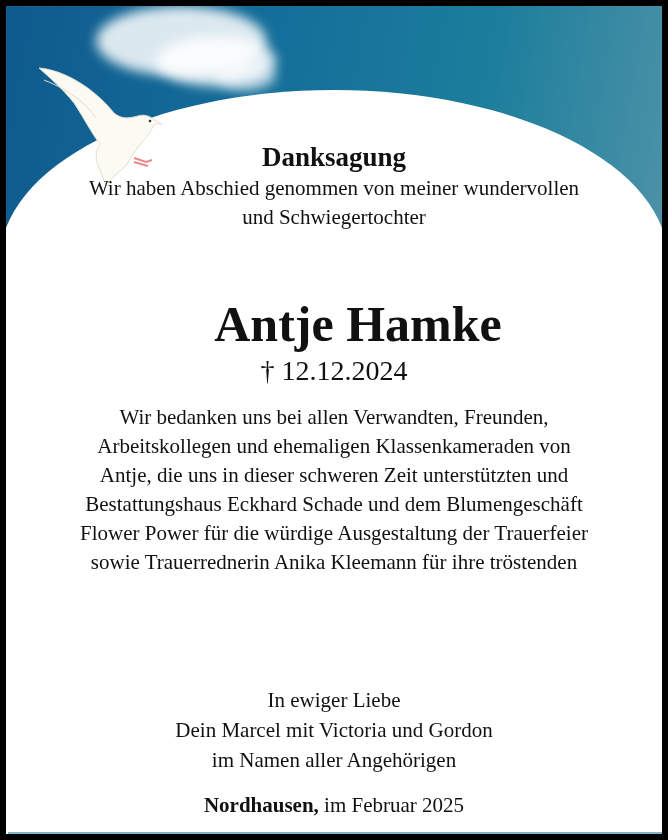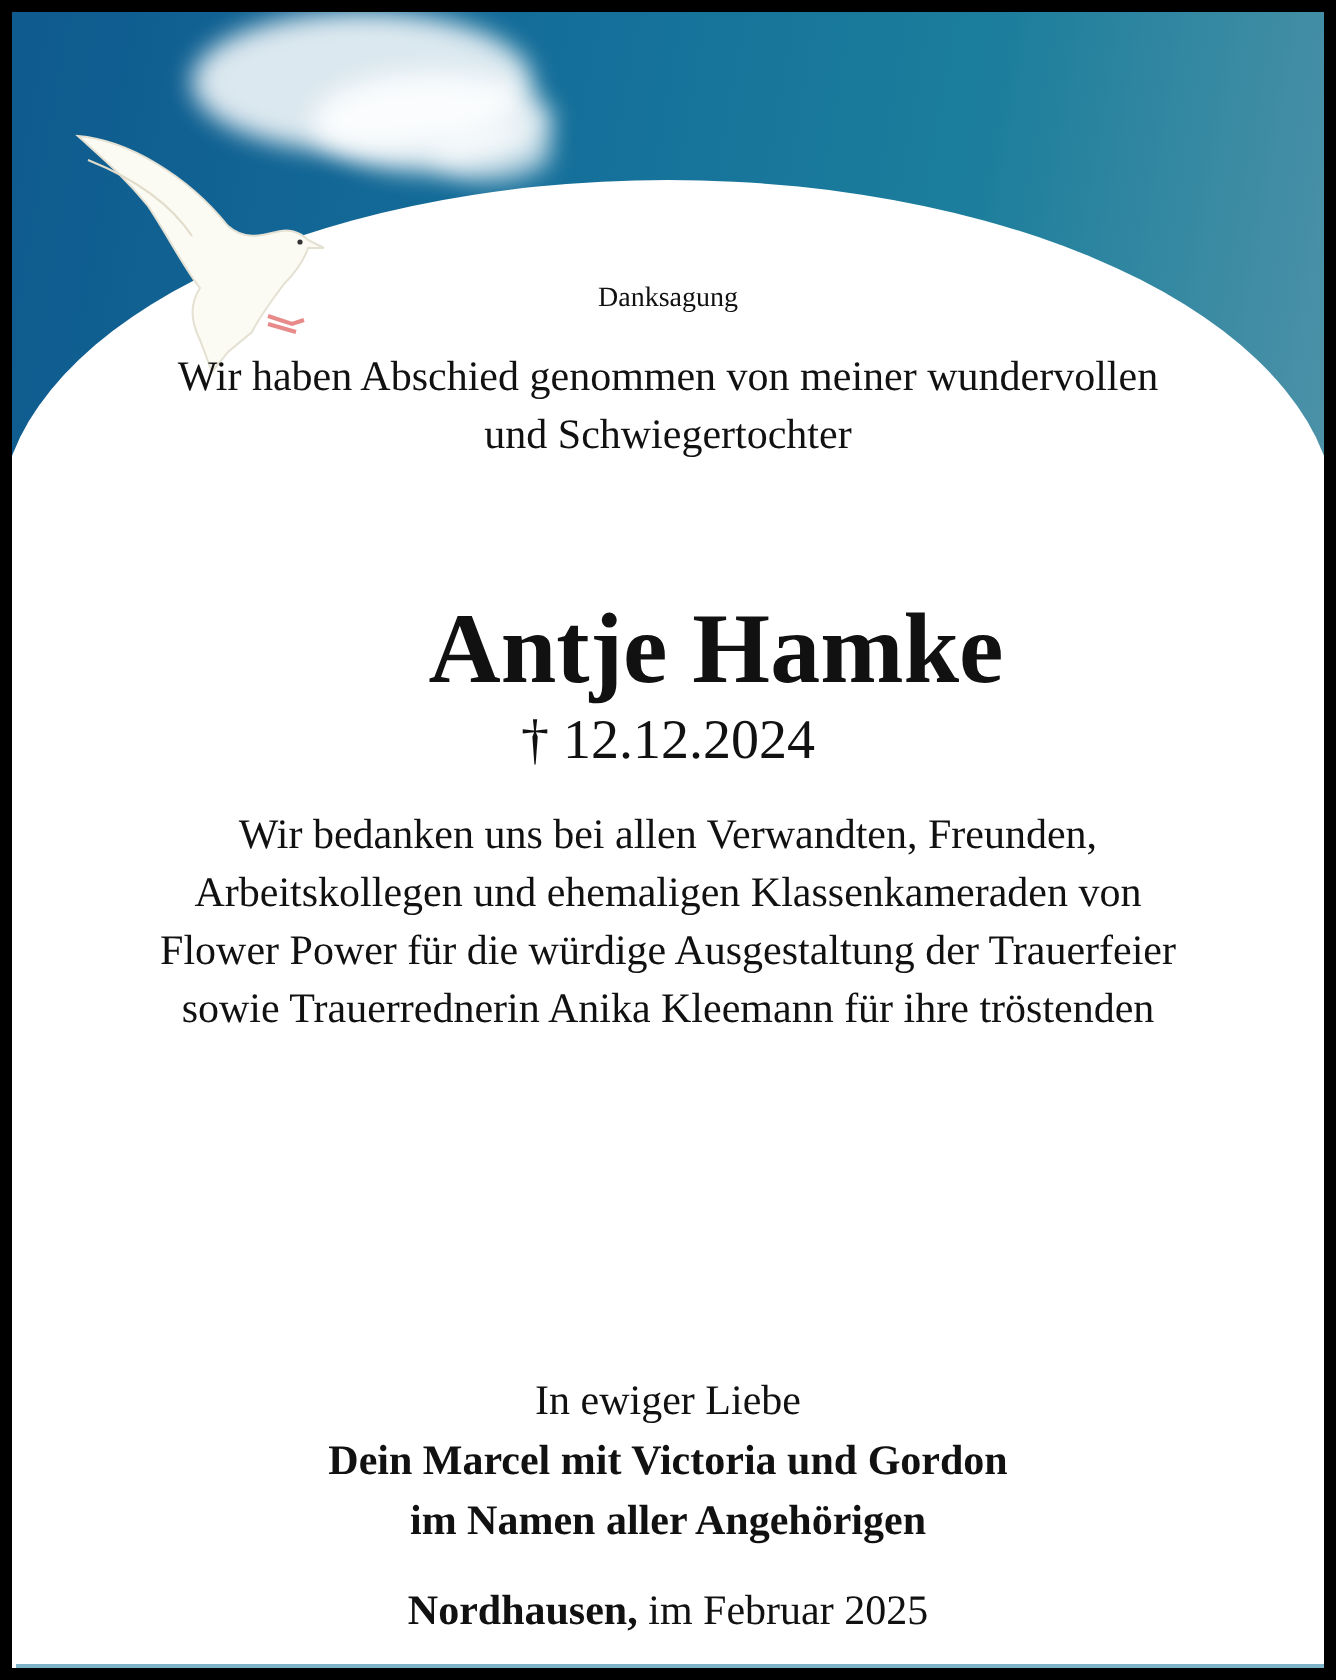--- a/index.html
+++ b/index.html
@@ -7,27 +7,27 @@
   .frame { position:absolute; left:6px; top:6px; width:656px; height:828px; overflow:hidden; background:#fff; }
   .sky { position:absolute; left:0; top:0; width:656px; height:300px;
          background: linear-gradient(100deg, #0f5a8e 0%, #146f9a 40%, #1c7e9c 70%, #4f93a8 100%); }
   .cloud { position:absolute; border-radius:50%; background:rgba(255,255,255,0.85); filter:blur(6px); }
   .panel { position:absolute; left:-6px; top:84px; width:668px; height:760px; background:#fff;
            border-radius: 50% 50% 0 0 / 170px 170px 0 0; }
   .bottom-line { position:absolute; left:2px; right:0; bottom:0; height:2px; background:#7fb3c8; }
   .dove { position:absolute; left:28px; top:52px; width:145px; height:130px; }
   .content { position:absolute; left:0; top:0; width:656px; text-align:center; color:#111;
              font-family:"Liberation Serif", "DejaVu Serif", serif; }
-  .heading { position:absolute; top:136px; width:100%; font-weight:normal; font-size:14px; }
+  .heading { position:absolute; top:136px; width:100%; font-weight:bold; font-size:27px; }
   .intro { position:absolute; top:168px; width:100%; font-size:21px; line-height:29px; }
   .name { position:absolute; top:288px; width:100%; font-weight:bold; font-size:50px; line-height:60px;margin-left:24px; }
   .date { position:absolute; top:349px; width:100%; font-size:28px; }
   .body-text { position:absolute; top:397px; width:100%; font-size:21px; line-height:29px; }
   .closing { position:absolute; top:679px; width:100%; font-size:21px; line-height:30px; }
-  .closing .b { font-weight:bold; }
+  .closing .b { font-weight:normal; }
   .place { position:absolute; top:787px; width:100%; font-size:21px; }
   .place .b { font-weight:bold; }
   .line { display:block; }
 </style>
 </head>
 <body>
 
 <div class="frame">
   <div class="sky">
     <div class="cloud" style="left:90px;top:0px;width:170px;height:70px;"></div>
@@ -47,20 +47,22 @@
     <div class="heading">Danksagung</div>
     <div class="intro">
       <span class="line">Wir haben Abschied genommen von meiner wundervollen</span>
       <span class="line">und Schwiegertochter</span>
     </div>
     <div class="name">Antje Hamke</div>
     <div class="date">† 12.12.2024</div>
     <div class="body-text">
       <span class="line">Wir bedanken uns bei allen Verwandten, Freunden,</span>
       <span class="line">Arbeitskollegen und ehemaligen Klassenkameraden von</span>
+      <span class="line">Antje, die uns in dieser schweren Zeit unterstützten und</span>
+      <span class="line">Bestattungshaus Eckhard Schade und dem Blumengeschäft</span>
       <span class="line">Flower Power für die würdige Ausgestaltung der Trauerfeier</span>
       <span class="line">sowie Trauerrednerin Anika Kleemann für ihre tröstenden</span>
     </div>
     <div class="closing">
       <span class="line">In ewiger Liebe</span>
       <span class="line b">Dein Marcel mit Victoria und Gordon</span>
       <span class="line b">im Namen aller Angehörigen</span>
     </div>
     <div class="place"><span class="b">Nordhausen,</span><span> im Februar 2025</span></div>
   </div>

